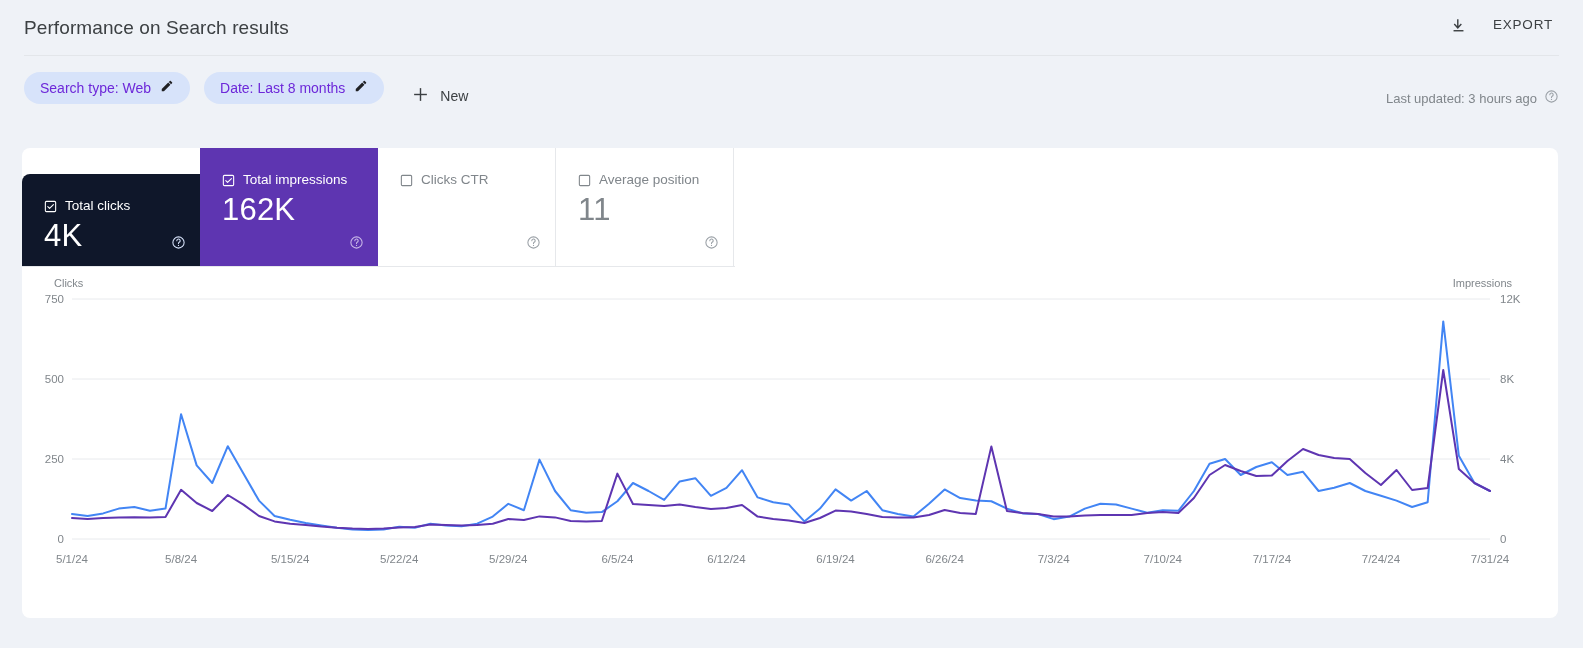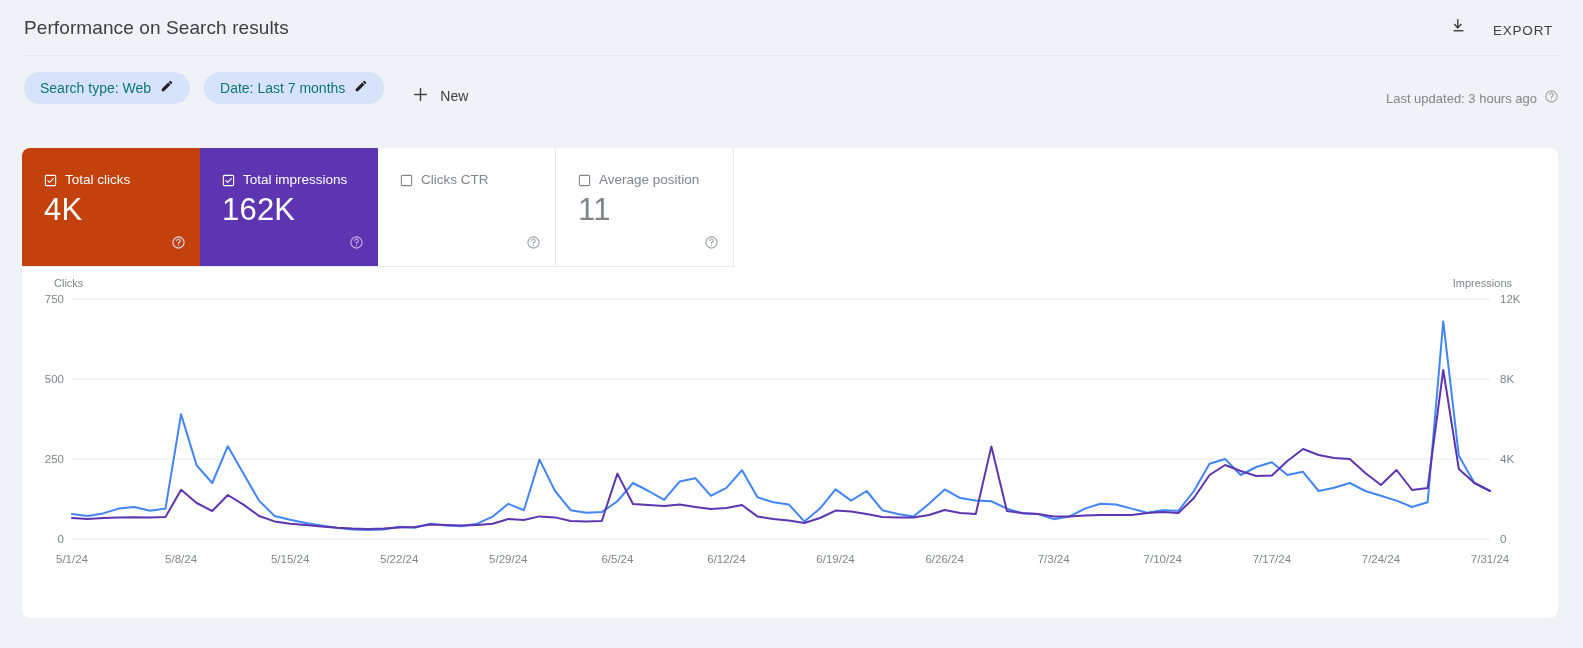--- a/index.html
+++ b/index.html
@@ -26,21 +26,21 @@
     box-sizing: border-box;
   }
   .page-title {
     font-size: 19px;
     color: #3c4043;
     letter-spacing: .1px;
   }
   .header-spacer { flex: 1; }
   .export-button {
     display: flex;
-    align-items: flex-end;
+    align-items: flex-start;
     gap: 26px;
     cursor: pointer;
     padding: 4px 6px;
   }
   .export-label {
     font-size: 13.5px;
     letter-spacing: .8px;
     color: #3c4043;
   }
   .header-rule {
@@ -62,21 +62,21 @@
     display: flex;
     align-items: center;
     gap: 9px;
     height: 32px;
     padding: 0 16px;
     background: #d7e3fa;
     border-radius: 16px;
     margin-right: 14px;
     cursor: pointer;
   }
-  .chip-label { font-size: 14px; color: #0f766e; }
+  .chip-label { font-size: 14px; color: #6d28d9; }
   .new-button {
     display: flex;
     align-items: center;
     gap: 11px;
     margin-left: 6px;
     padding: 4px 8px;
     cursor: pointer;
     margin-top: 16px;
   }
   .new-label { font-size: 14px; color: #3c4043; }
@@ -110,21 +110,21 @@
   }
   .metric {
     position: relative;
     width: 178px;
     box-sizing: border-box;
     padding: 24px 16px 0 22px;
     cursor: pointer;
     border-right: 1px solid #e6e8eb;
   }
   .metric:first-child { border-top-left-radius: 8px; }
-  .metric.active-clicks { background: #c2410c; border-right: none; }
+  .metric.active-clicks { background: #0f172a; border-right: none; margin-top: 26px; }
   .metric.active-impr   { background: #5e35b1; border-right: none; }
   .metric-head {
     display: flex;
     align-items: center;
     gap: 8px;
     margin-bottom: 7px;
   }
   .metric-name { font-size: 13.5px; white-space: nowrap; }
   .metric.active-clicks .metric-name,
   .metric.active-impr .metric-name { color: #ffffff; }
@@ -178,21 +178,21 @@
   <div class="filterbar">
     <div class="chip">
       <span class="chip-label">Search type: Web</span>
       <span>
         <svg width="14" height="14" viewBox="0 0 24 24" fill="#202124">
           <path d="M3 17.2V21h3.8L17.9 9.9l-3.8-3.8L3 17.2zM20.7 7.1c.4-.4.4-1 0-1.4l-2.4-2.4c-.4-.4-1-.4-1.4 0l-1.8 1.8 3.8 3.8 1.8-1.8z"></path>
         </svg>
       </span>
     </div>
     <div class="chip">
-      <span class="chip-label">Date: Last 7 months</span>
+      <span class="chip-label">Date: Last 8 months</span>
       <span>
         <svg width="14" height="14" viewBox="0 0 24 24" fill="#202124">
           <path d="M3 17.2V21h3.8L17.9 9.9l-3.8-3.8L3 17.2zM20.7 7.1c.4-.4.4-1 0-1.4l-2.4-2.4c-.4-.4-1-.4-1.4 0l-1.8 1.8 3.8 3.8 1.8-1.8z"></path>
         </svg>
       </span>
     </div>
     <div class="new-button">
       <span>
         <svg width="17" height="17" viewBox="0 0 24 24" fill="#3c4043">
           <rect x="11" y="3" width="2" height="18"></rect>

